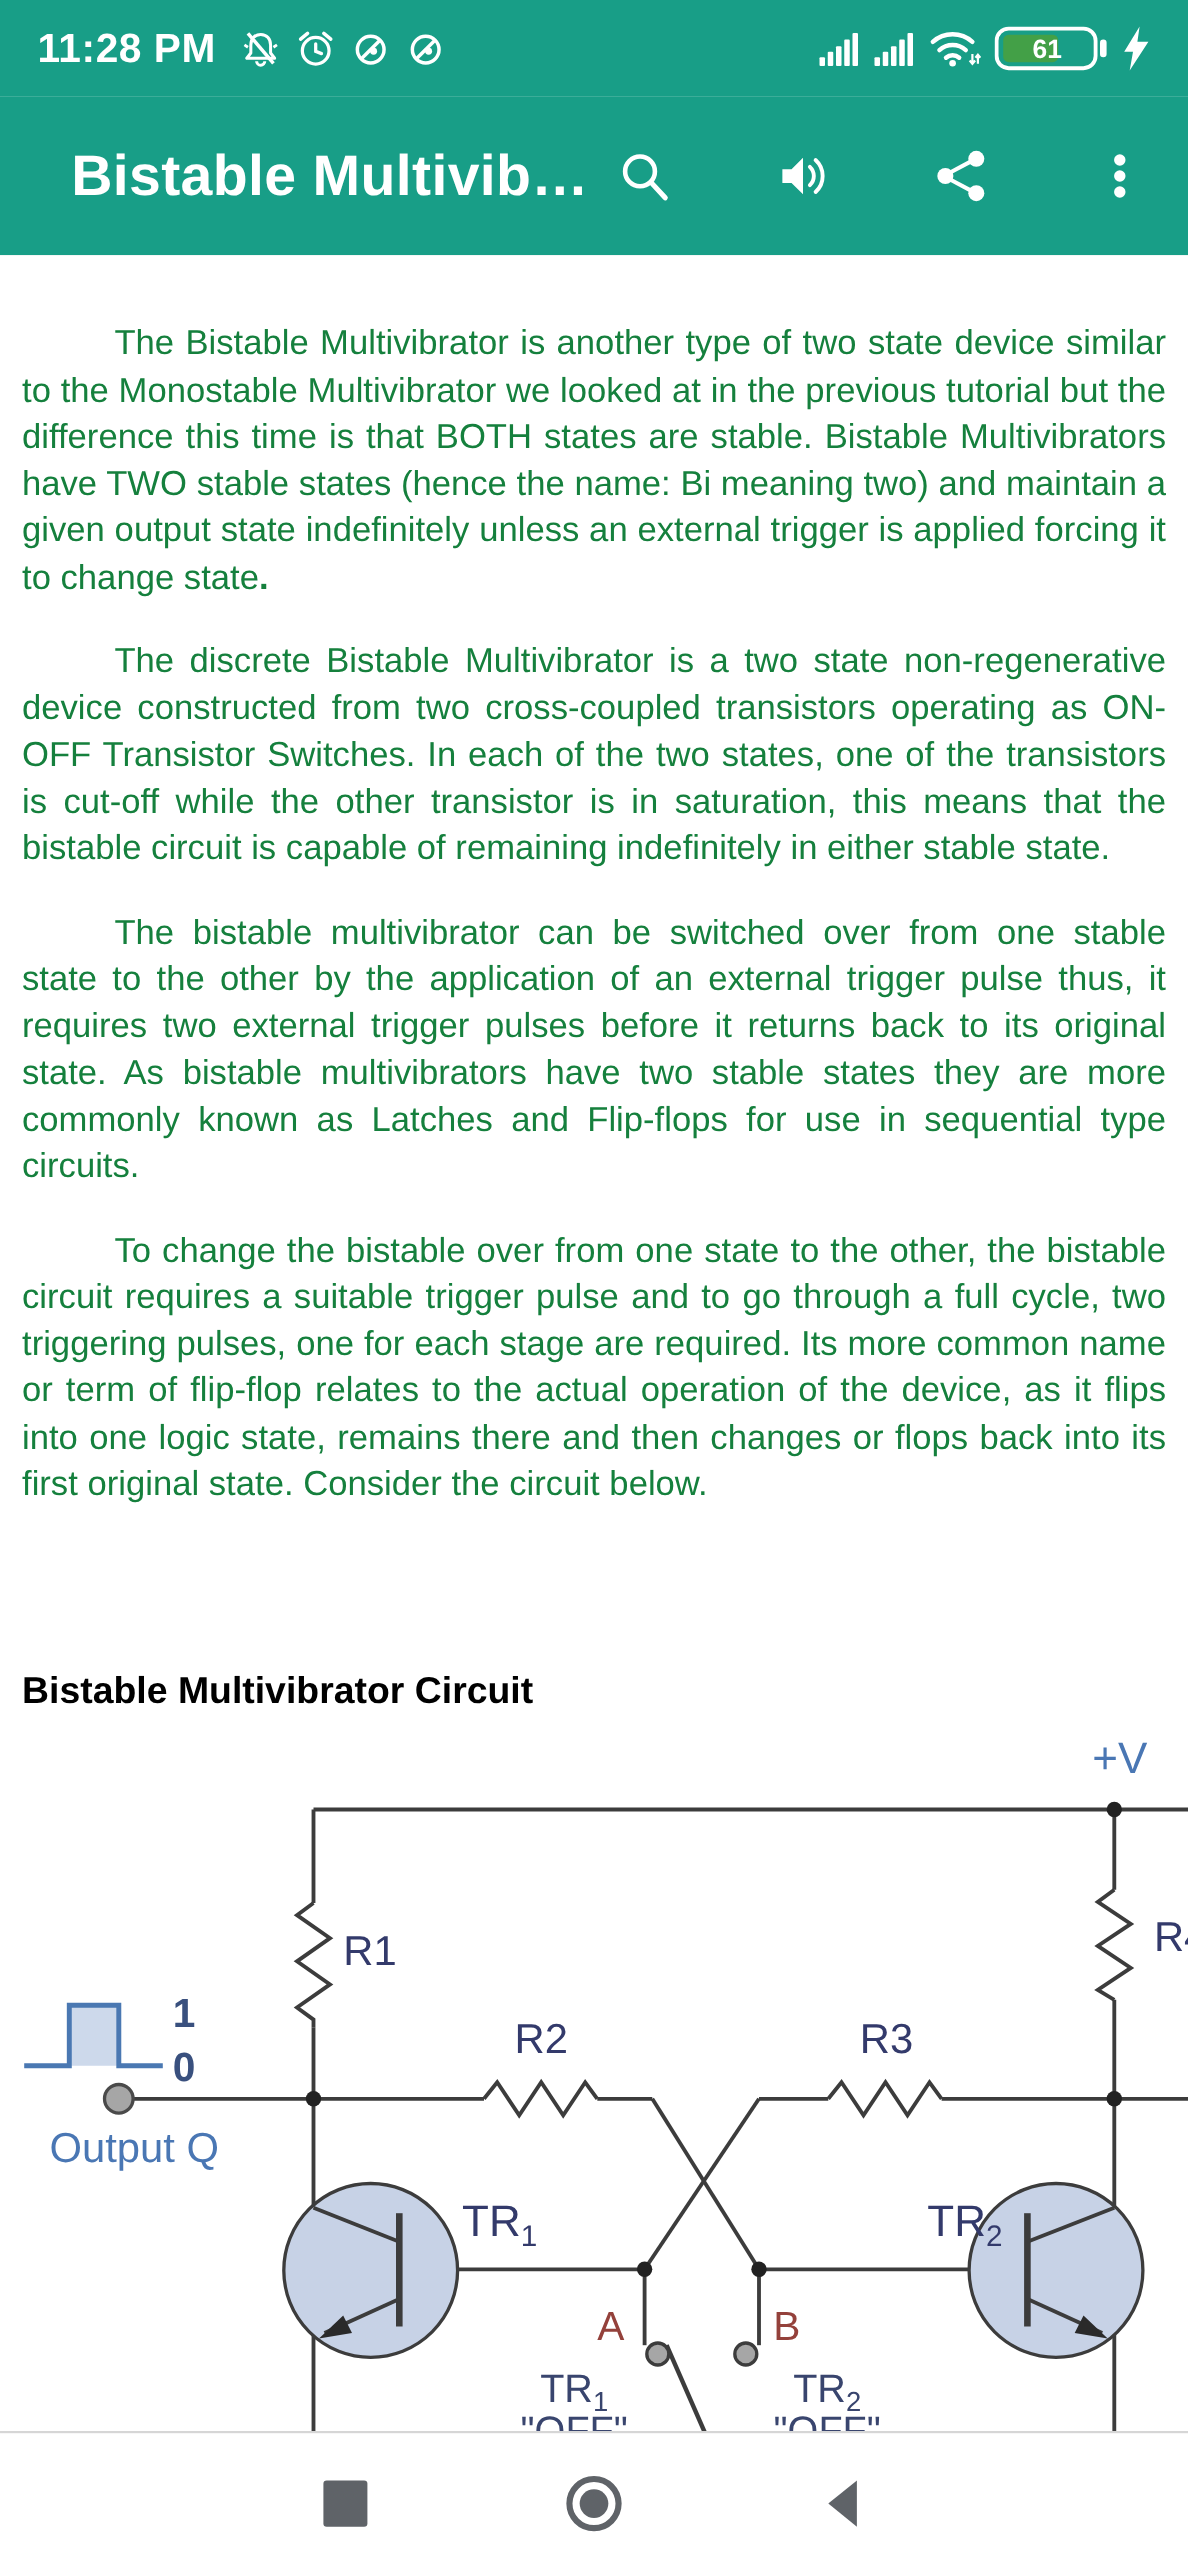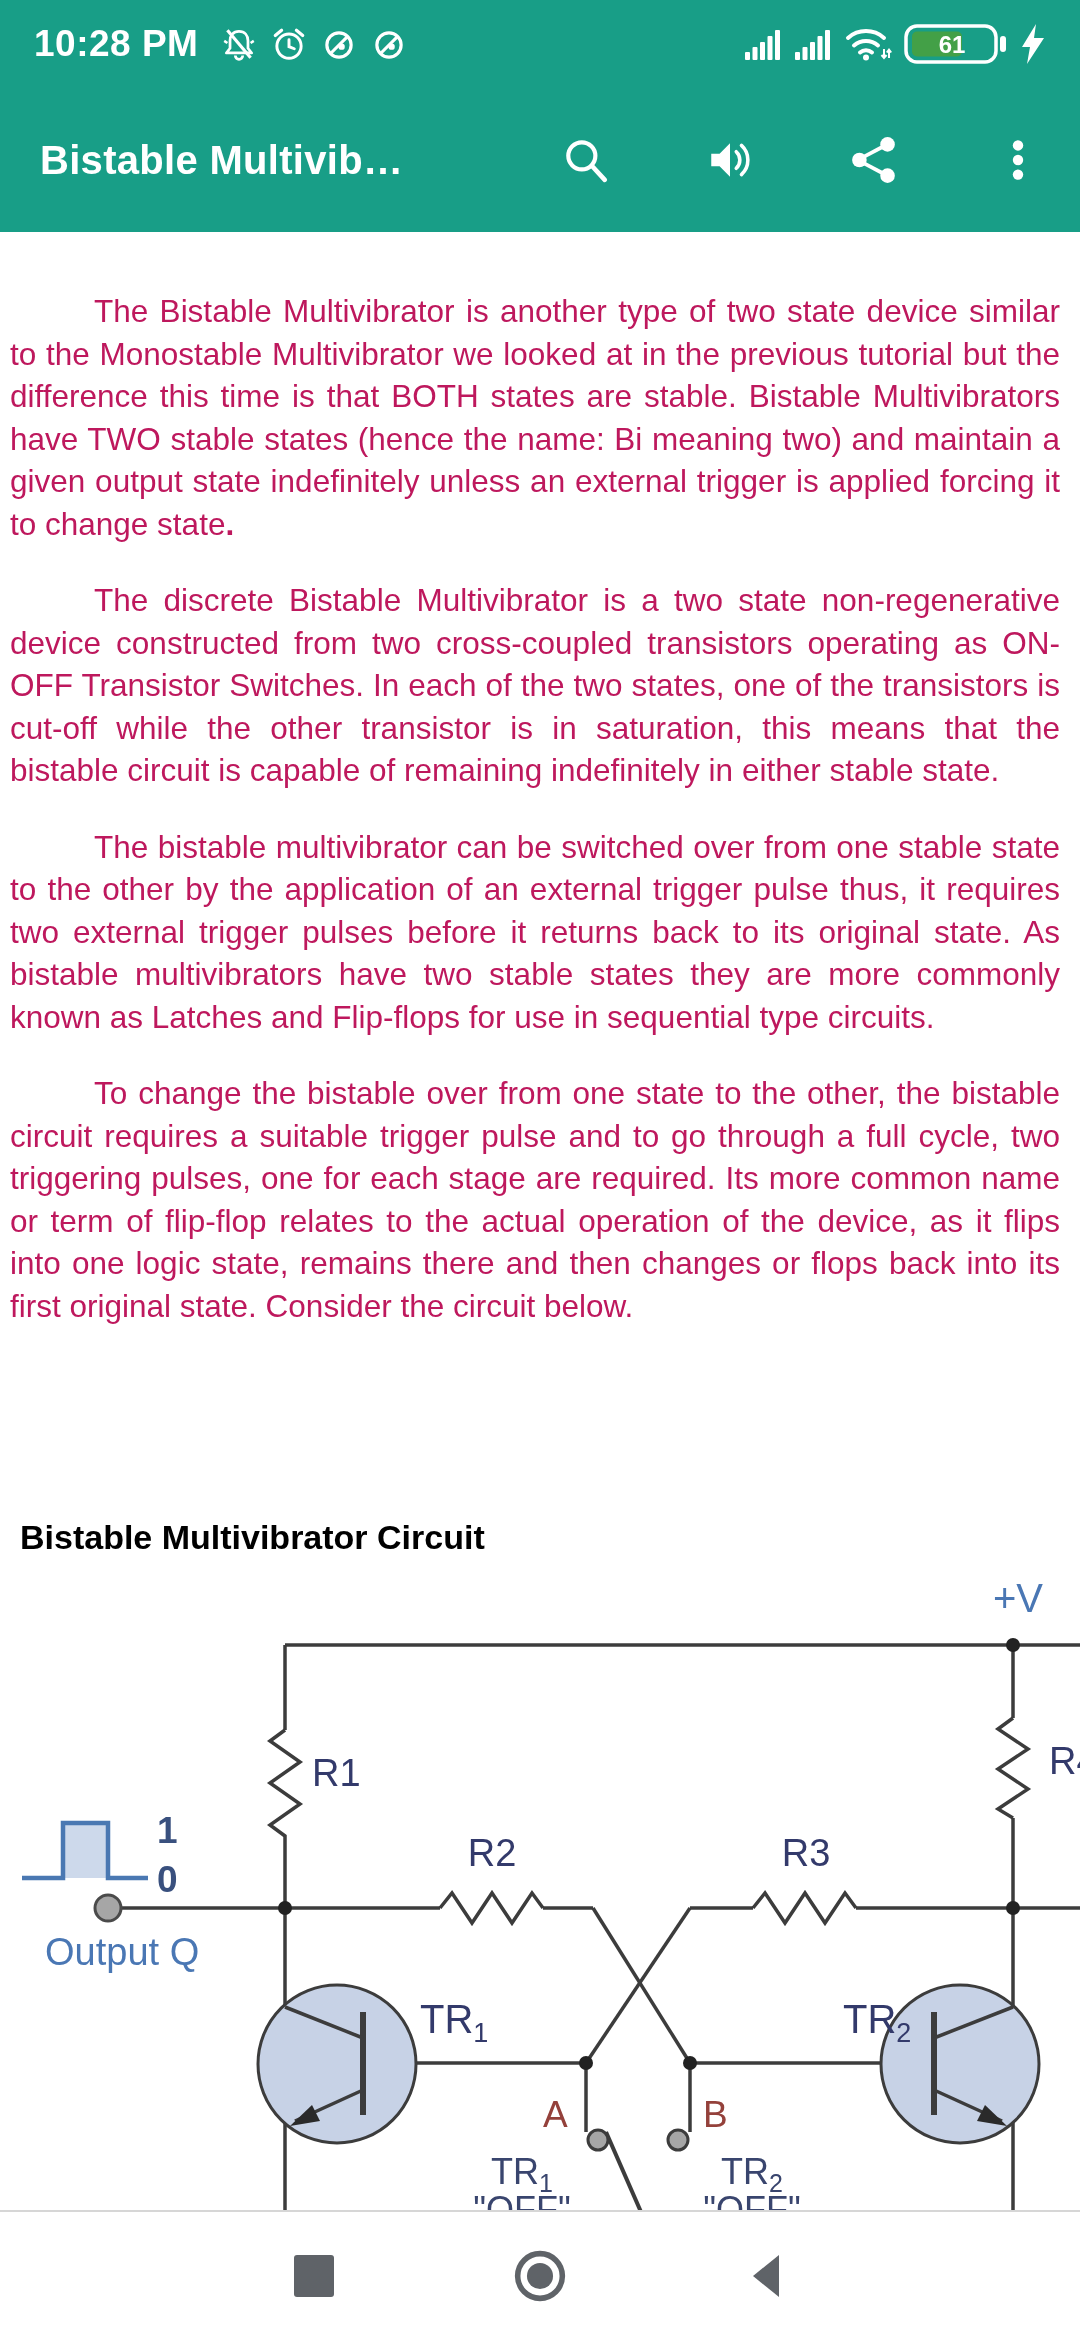--- a/index.html
+++ b/index.html
@@ -15,37 +15,37 @@
   }
   .sb-left,.sb-right{display:flex;align-items:center;gap:12px;}
   .sb-time{font-size:37px;font-weight:bold;letter-spacing:0.5px;margin-right:10px;}
   .sb-icon{display:block;}
   
   .app-bar{
     position:absolute;top:88px;left:0;width:1080px;height:144px;background:#189e87;
     display:flex;align-items:center;padding:0 28px 0 40px;box-sizing:border-box;
   }
   .app-title{
-    color:#fff;font-size:40px;font-weight:bold;flex:1;white-space:nowrap;
-    overflow:hidden;letter-spacing:0.3px;
+    color:#fff;font-size:52px;font-weight:bold;flex:1;white-space:nowrap;
+    overflow:hidden;letter-spacing:0.3px;text-align:center;
   }
   .app-actions{display:flex;align-items:center;gap:92px;margin-right:8px;}
   .action-btn{width:52px;height:52px;display:flex;align-items:center;justify-content:center;}
   .app-shadow{
     position:absolute;top:232px;left:0;width:1080px;height:14px;
     background:linear-gradient(to bottom,rgba(0,0,0,0.16),rgba(0,0,0,0));
   }
   
   .content{
     position:absolute;top:232px;left:0;width:1080px;height:1978px;
     overflow:hidden;background:#fff;
   }
   .para{
-    margin:0 20px 34px 10px;text-align:justify;text-indent:84px;
-    font-size:31.5px;line-height:42.5px;color:#be185d;
+    margin:0 20px 34px 20px;text-align:justify;text-indent:84px;
+    font-size:31.5px;line-height:42.5px;color:#15803d;
     font-family:"Liberation Sans",sans-serif;
   }
   .para:first-of-type{margin-top:58px;}
   .bold-dot{font-weight:bold;}
   .circuit-heading{
     position:absolute;top:1286px;left:20px;margin:0;
     font-size:34px;font-weight:bold;color:#000;text-align:center;
   }
   .diagram{position:absolute;top:1338px;left:0;width:1080px;height:640px;}
   
@@ -56,21 +56,21 @@
   }
   .nav-btn{width:54px;height:54px;display:flex;align-items:center;justify-content:center;}
 </style>
 </head>
 <body>
 
 <div id="screen">
 
   <div class="status-bar">
     <div class="sb-left">
-      <span class="sb-time">10:28 PM</span>
+      <span class="sb-time">11:28 PM</span>
       <svg class="sb-icon" width="38" height="38" viewBox="0 0 36 36">
         <path d="M18 6c-5.5 0-8.5 4-8.5 9v7l-3.5 4.5h24L26.5 22v-7c0-5-3-9-8.5-9z" fill="none" stroke="#fff" stroke-width="2.6" stroke-linejoin="round"></path>
         <path d="M14.5 29a3.5 3.5 0 0 0 7 0" fill="none" stroke="#fff" stroke-width="2.6"></path>
         <line x1="7" y1="5" x2="29" y2="31" stroke="#fff" stroke-width="3"></line>
         <path d="M4 15l3 2M32 15l-3 2" stroke="#fff" stroke-width="2.4"></path>
       </svg>
       <svg class="sb-icon" width="38" height="38" viewBox="0 0 36 36">
         <circle cx="18" cy="20" r="11.5" fill="none" stroke="#fff" stroke-width="2.8"></circle>
         <path d="M18 14v6.5l5 2" fill="none" stroke="#fff" stroke-width="2.8" stroke-linecap="round"></path>
         <path d="M5 10l6-5M31 10l-6-5" stroke="#fff" stroke-width="3" stroke-linecap="round"></path>

